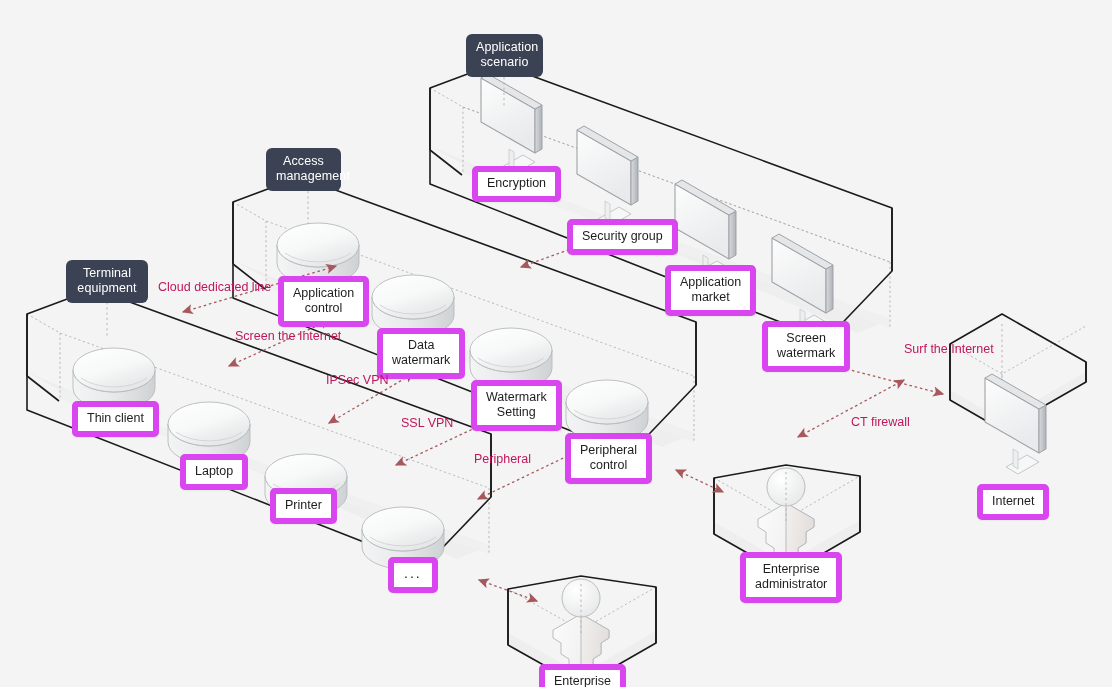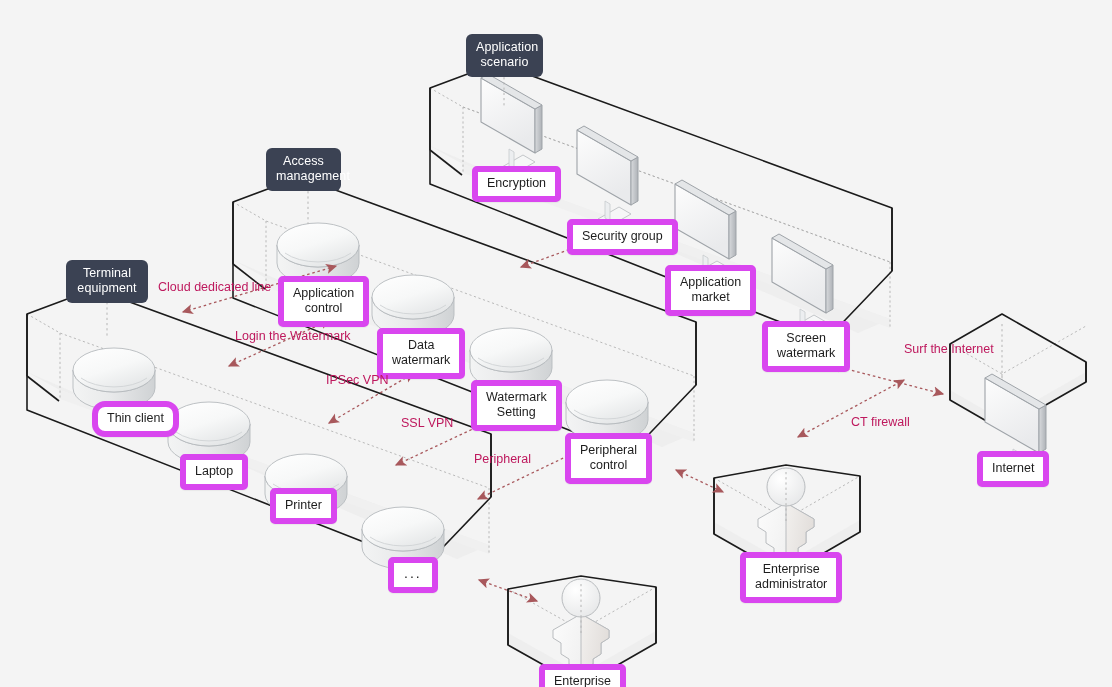--- a/index.html
+++ b/index.html
@@ -287,32 +287,32 @@
 
   <div class="callout" style="left:278px;top:248px;">Application
 control</div>
   <div class="callout" style="left:377px;top:300px;">Data
 watermark</div>
   <div class="callout" style="left:471px;top:352px;">Watermark
 Setting</div>
   <div class="callout" style="left:565px;top:405px;">Peripheral
 control</div>
 
-  <div class="callout" style="left:92px;top:373px;border-radius:13px;">Thin client</div>
+  <div class="callout" style="left:72px;top:373px;">Thin client</div>
   <div class="callout" style="left:180px;top:426px;">Laptop</div>
   <div class="callout" style="left:270px;top:460px;">Printer</div>
   <div class="callout dots" style="left:388px;top:529px;">...</div>
 
-  <div class="callout" style="left:977px;top:423px;">Internet</div>
+  <div class="callout" style="left:977px;top:456px;">Internet</div>
   <div class="callout" style="left:740px;top:524px;">Enterprise
 administrator</div>
   <div class="callout" style="left:539px;top:636px;">Enterprise
 employee</div>
 
   <div class="edge-label" style="left:158px;top:252px;">Cloud dedicated line</div>
-  <div class="edge-label" style="left:235px;top:301px;">Login the Watermark</div>
+  <div class="edge-label" style="left:235px;top:301px;">Screen the Internet</div>
   <div class="edge-label" style="left:326px;top:345px;">IPSec VPN</div>
   <div class="edge-label" style="left:401px;top:388px;">SSL VPN</div>
   <div class="edge-label" style="left:474px;top:424px;">Peripheral</div>
   <div class="edge-label" style="left:904px;top:314px;">Surf the Internet</div>
   <div class="edge-label" style="left:851px;top:387px;text-align:center;">CT firewall</div>
 
 </div>
 
 </body></html>

